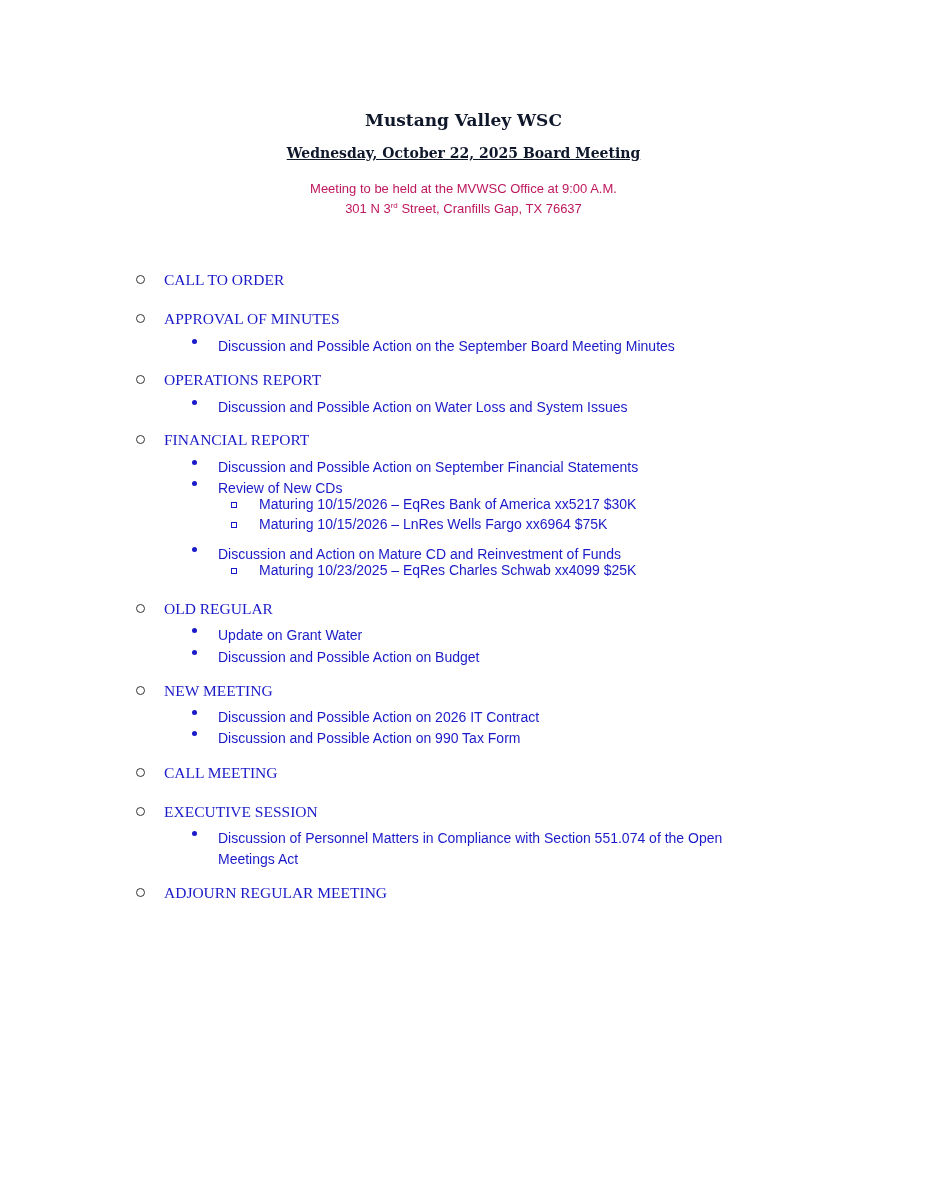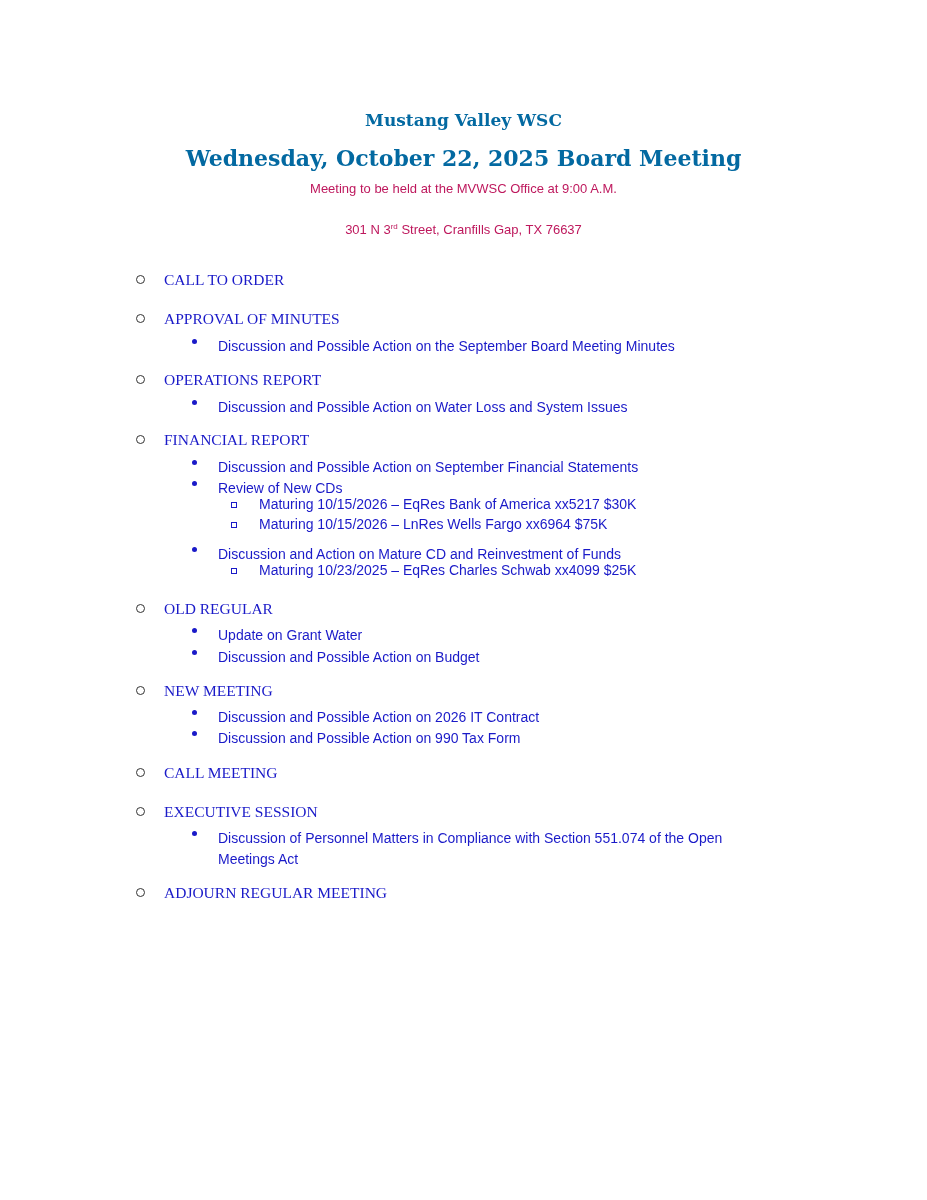--- a/index.html
+++ b/index.html
@@ -1,29 +1,29 @@
 <!DOCTYPE html>
 <html><head>
 <meta charset="utf-8">
 <style>
   html, body { margin: 0; padding: 0; background: #ffffff; }
   body { width: 927px; height: 1200px; position: relative; overflow: hidden; color: #1a1ac8; }
   .page { position: absolute; left: 0; top: 0; width: 927px; height: 1200px; }
   .title {
     position: absolute; left: 0; width: 927px; text-align: center;
-    font-family: "DejaVu Serif", serif; font-weight: bold; color: #0369a1;
+    font-family: "DejaVu Serif", serif; font-weight: bold; color: #0f172a;
   }
   .t1 { top: 110px; font-size: 17px; }
-  .t2 { top: 145px; font-size: 22px; }
+  .t2 { top: 145px; font-size: 14px; text-decoration: underline; }
   .sub {
     position: absolute; left: 0; width: 927px; text-align: center;
     font-family: "Liberation Sans", sans-serif; font-size: 13px; color: #be185d;
   }
   .s1 { top: 181px; }
-  .s2 { top: 201px; margin-top: 21px; }
+  .s2 { top: 201px; }
   sup { font-size: 8px; vertical-align: super; line-height: 0; }
   .sec {
     position: absolute; left: 136px;
     font-family: "Liberation Serif", serif; font-size: 15.5px; color: #1a1ac8;
   }
   .sec .circ {
     position: absolute; left: 0; top: 4px; width: 7px; height: 7px;
     border: 1px solid #333; border-radius: 50%;
   }
   .sec .lbl { position: absolute; left: 28px; top: 0; white-space: nowrap; }

